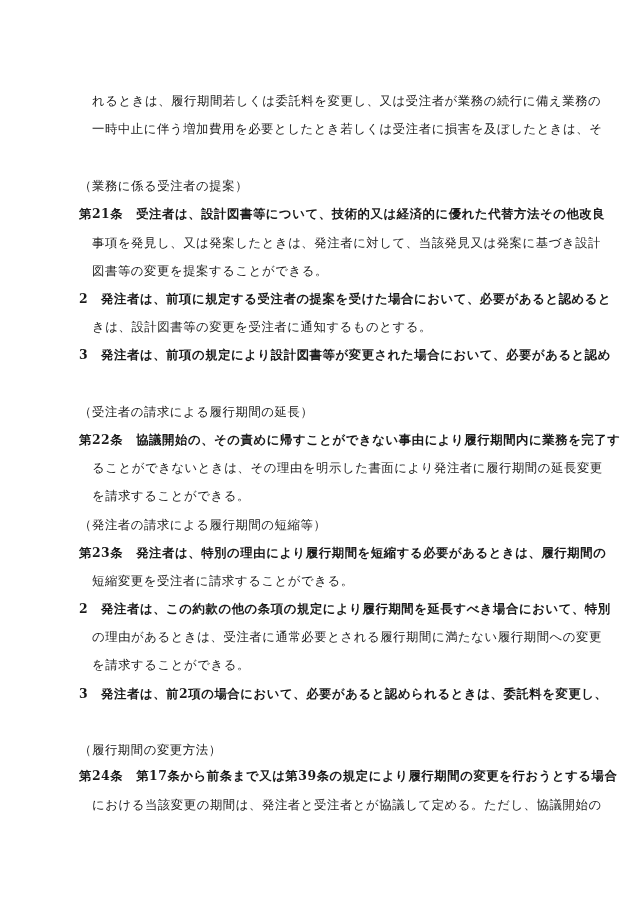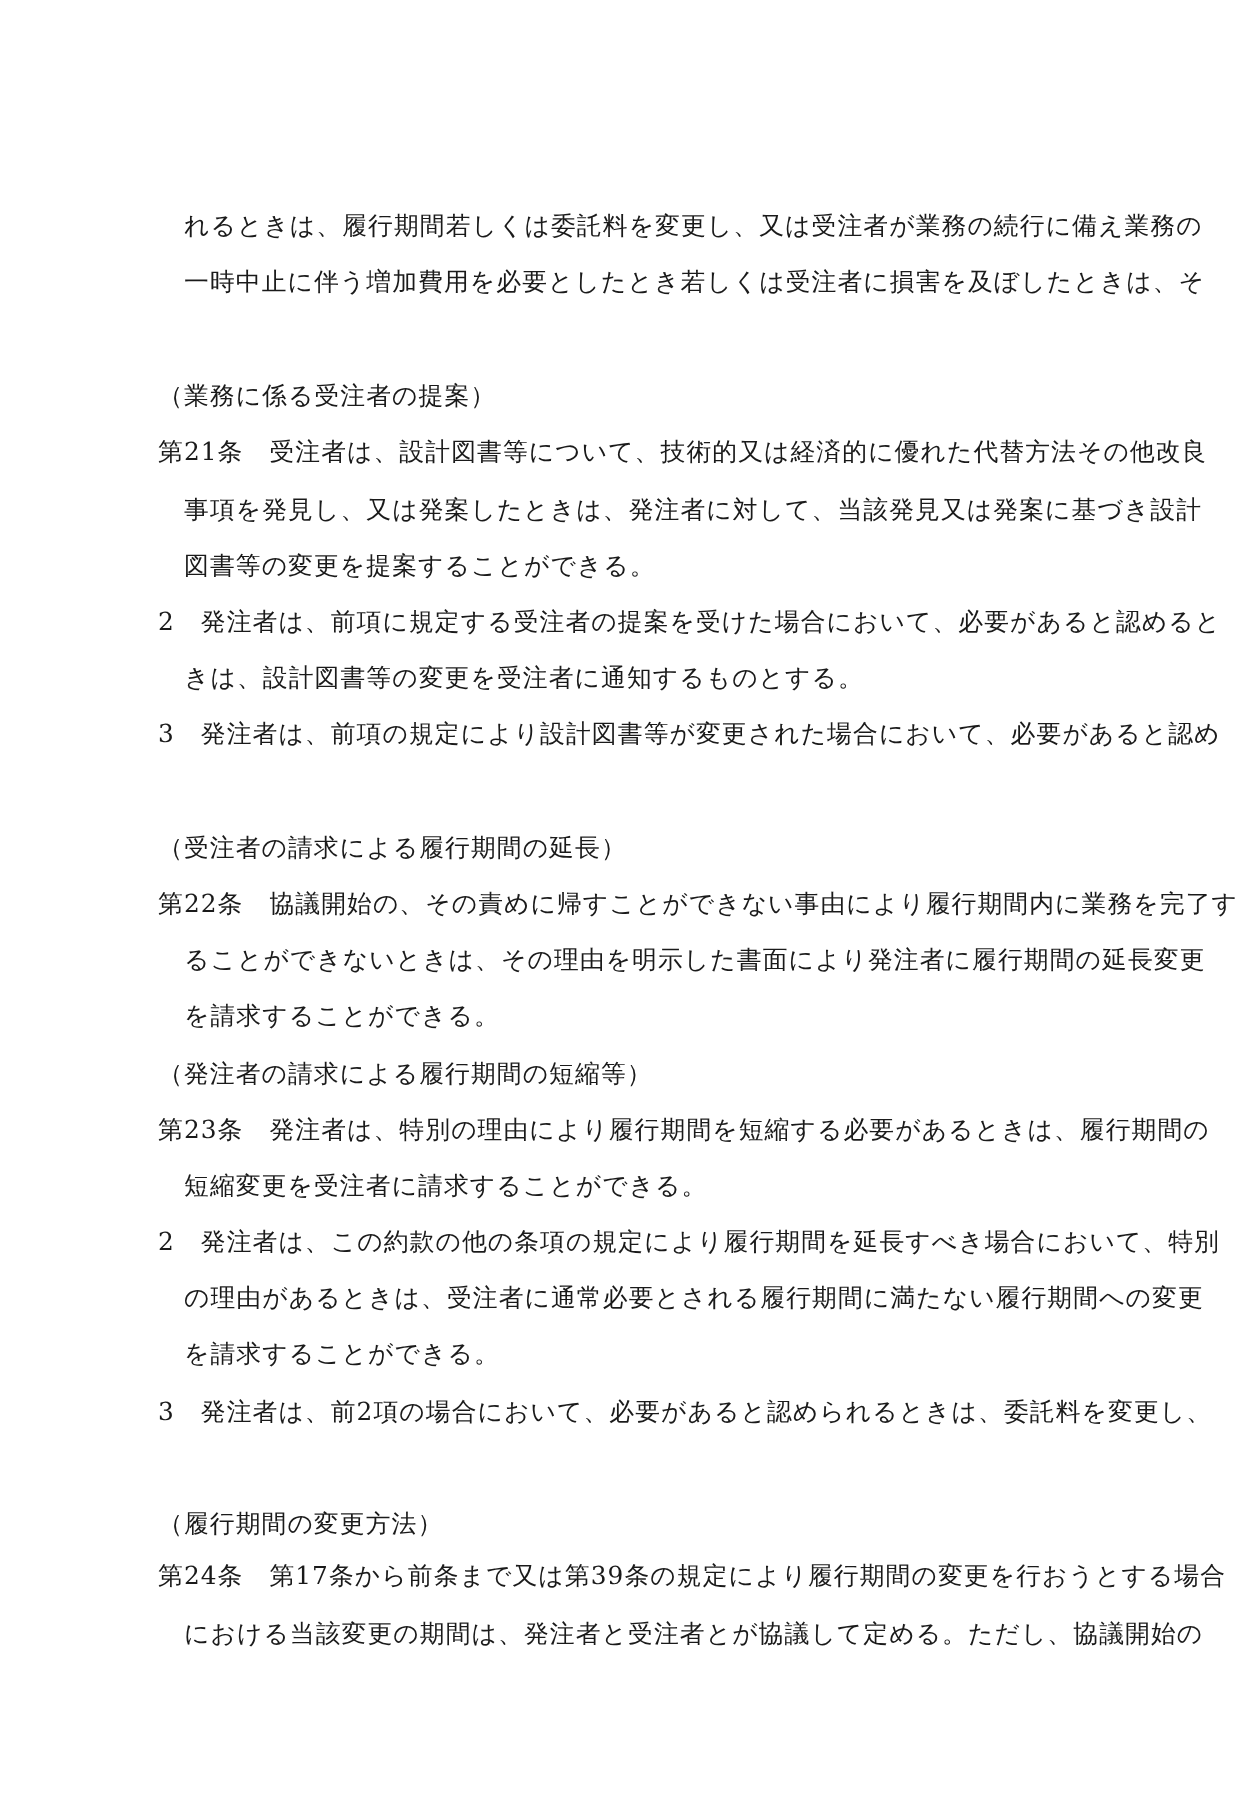--- a/index.html
+++ b/index.html
@@ -1,29 +1,29 @@
 <!DOCTYPE html>
 <html><head>
   <meta charset="utf-8">
   <style>
     html, body { margin: 0; padding: 0; background: #ffffff; }
     body {
       width: 630px; height: 903px; overflow: hidden; position: relative;
       font-family: "DejaVu Serif", "Liberation Serif", serif;
       color: #1a1a1a;
     }
-    .page { position: absolute; left: 0; top: 12px; width: 630px; height: 853px; background: #fff; text-align: center; }
+    .page { position: absolute; left: 0; top: 0; width: 630px; height: 853px; background: #fff; text-align: center; }
     .line {
       position: absolute;
       font-size: 12.4px;
       line-height: 16px;
       white-space: nowrap;
       letter-spacing: 0.55px;
     }
-    .l-first { left: 79px; }
+    .l-first { left: 79px; font-weight: bold; }
     .l-cont  { left: 92px; }
     .l-head  { left: 79px; font-family: Liberation Serif, serif; }
   </style>
 </head>
 <body>
 
 <div class="page">
   <div class="line l-cont" style="top:93px">れるときは、履行期間若しくは委託料を変更し、又は受注者が業務の続行に備え業務の</div>
   <div class="line l-cont" style="top:121px">一時中止に伴う増加費用を必要としたとき若しくは受注者に損害を及ぼしたときは、そ</div>
   <div class="line l-head" style="top:178px">（業務に係る受注者の提案）</div>

